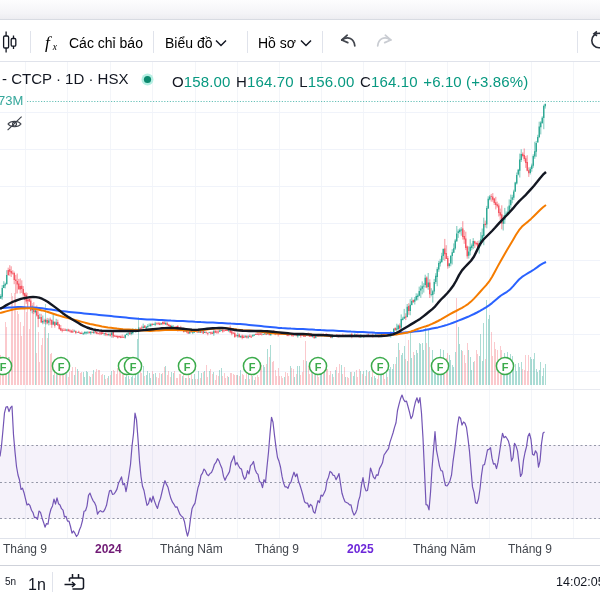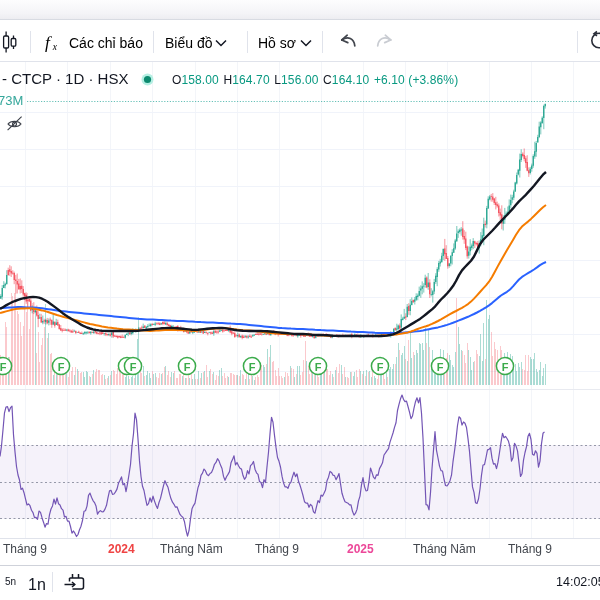--- a/index.html
+++ b/index.html
@@ -119,29 +119,29 @@
 <div class="sep" style="left:153px;top:31px;height:22px"></div>
 <div class="sep" style="left:247px;top:31px;height:22px"></div>
 <div class="sep" style="left:322px;top:31px;height:22px"></div>
 <div class="sep" style="left:577px;top:31px;height:22px"></div>
 
 <div class="abs" style="left:2px;top:70px;font-size:15px;white-space:nowrap">- CTCP · 1D · HSX</div>
 <svg class="abs" width="16" height="16" style="left:140px;top:72px">
     <circle cx="7.5" cy="7.5" r="6" fill="#b5efe3"></circle>
     <circle cx="7.5" cy="7.5" r="3.6" fill="#0c8a6f"></circle>
   </svg>
-<div class="abs" style="left:172px;top:73px;font-size:12px;white-space:nowrap;letter-spacing:0.12px">O<span style="color:#089981">158.00 </span> H<span style="color:#089981">164.70 </span> L<span style="color:#089981">156.00 </span> C<span style="color:#089981">164.10 </span> <span style="color:#089981">+6.10 (+3.86%)</span></div>
+<div class="abs" style="left:172px;top:73px;font-size:15px;white-space:nowrap;letter-spacing:0.12px">O<span style="color:#089981">158.00 </span> H<span style="color:#089981">164.70 </span> L<span style="color:#089981">156.00 </span> C<span style="color:#089981">164.10 </span> <span style="color:#089981">+6.10 (+3.86%)</span></div>
 
 <div class="abs" style="left:0;top:538px;width:600px;height:28px;background:#fff;border-top:1px solid #e0e3eb"></div>
 <div class="abs" style="top:542px;left:0;width:600px;font-size:12px;color:#42464d">
 <span class="abs" style="left:3px">Tháng 9</span>
-<span class="abs" style="left:108px;font-weight:bold;color:#ef4444">2024</span>
+<span class="abs" style="left:95px;font-weight:bold;color:#701a75">2024</span>
 <span class="abs" style="left:160px">Tháng Năm</span>
 <span class="abs" style="left:255px">Tháng 9</span>
-<span class="abs" style="left:347px;font-weight:bold;color:#ec4899">2025</span>
+<span class="abs" style="left:347px;font-weight:bold;color:#6d28d9">2025</span>
 <span class="abs" style="left:413px">Tháng Năm</span>
 <span class="abs" style="left:508px">Tháng 9</span>
 </div>
 
 <div class="abs" style="left:0;top:565px;width:600px;height:35px;background:#fff;border-top:1px solid #cfd2da"></div>
 <div class="abs" style="left:5px;top:576px;font-size:10px">5n</div>
 <div class="abs" style="left:28px;top:576px;font-size:16px">1n</div>
 <div class="sep" style="left:52px;top:572px;height:20px"></div>
 <svg class="abs" width="26" height="22" style="left:61px;top:571px">
 <g fill="none" stroke="#131722" stroke-width="1.5">

